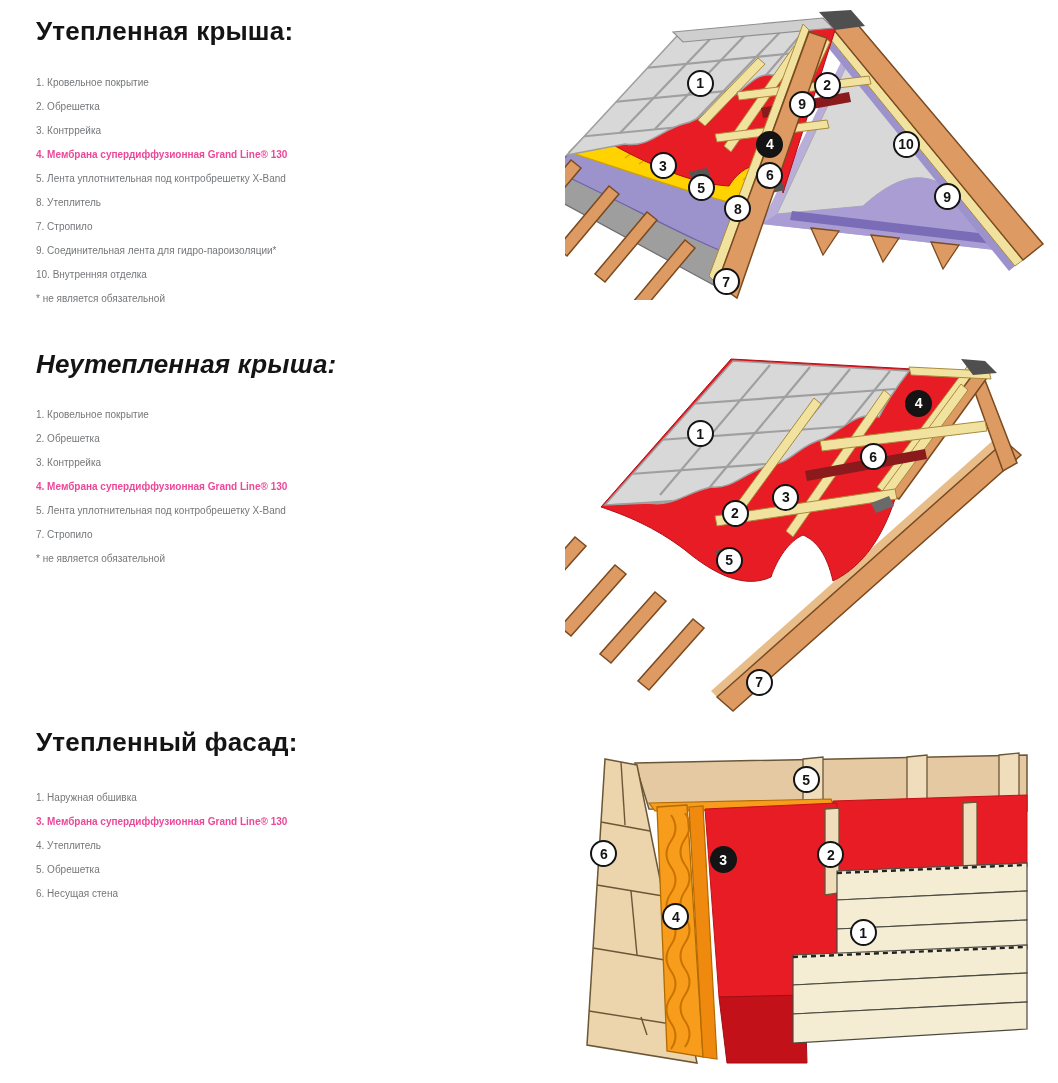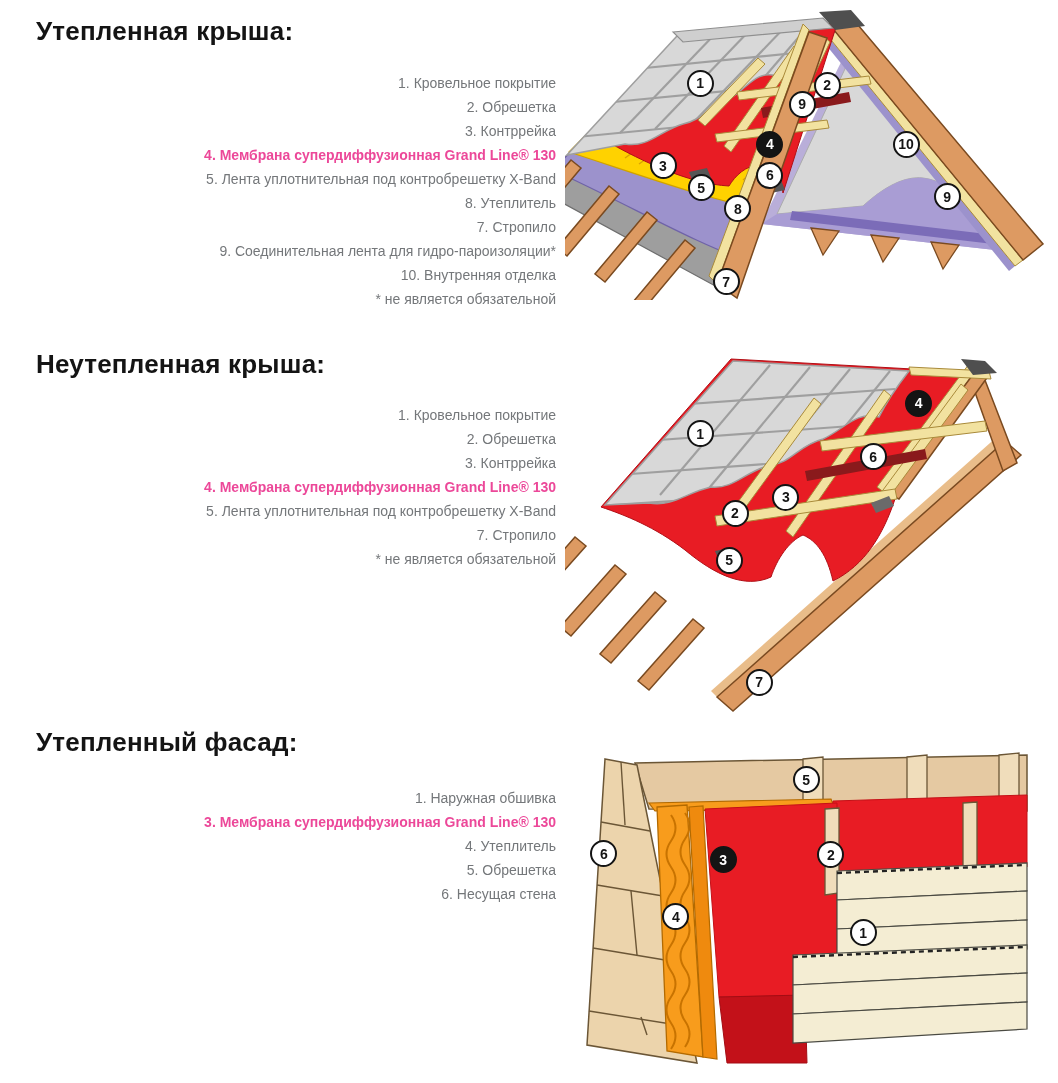--- a/index.html
+++ b/index.html
@@ -1,27 +1,27 @@
 <!DOCTYPE html>
 <html><head>
 <meta charset="utf-8">
 <style>
   html,body { margin:0; padding:0; background:#ffffff; }
   .page {
     position:relative; width:1058px; height:1083px; background:#ffffff;
-    font-family:"Liberation Sans", sans-serif; overflow:hidden;text-align:right;
+    font-family:"Liberation Sans", sans-serif; overflow:hidden;
   }
   .section-title {
     position:absolute; left:36px; margin:0;
     font-size:26px; font-weight:bold; color:#141414; line-height:30px;
     letter-spacing:0.2px;
   }
   .layer-list {
     position:absolute; left:36px; margin:0; padding:0; list-style:none;
-    font-size:14px; color:#74777a; width:520px;
+    font-size:10px; color:#74777a; width:520px;
   }
   .layer-list li { height:24px; line-height:24px; white-space:nowrap; }
   .layer-list li.bold { font-weight:bold; color:#ec4899; }
   .fig { position:absolute; }
   .fig svg { position:absolute; left:0; top:0; width:100%; height:100%; display:block; }
   .callout {
     position:absolute; width:27px; height:27px; margin-left:-13.5px; margin-top:-13.5px;
     border-radius:50%; background:#ffffff; border:2px solid #141414; box-sizing:border-box;
     color:#141414; font-weight:bold; font-size:14px;
     display:flex; align-items:center; justify-content:center; z-index:5;
@@ -40,21 +40,21 @@
     <li>3. Контррейка</li>
     <li class="bold">4. Мембрана супердиффузионная Grand Line® 130</li>
     <li>5. Лента уплотнительная под контробрешетку X-Band</li>
     <li>8. Утеплитель</li>
     <li>7. Стропило</li>
     <li>9. Соединительная лента для гидро-пароизоляции*</li>
     <li>10. Внутренняя отделка</li>
     <li>* не является обязательной</li>
   </ul>
 
-  <h2 class="section-title" style="top:349px;">Неутепленная крыша:</h2>
+  <h2 class="section-title" style="top:349px;font-style:italic;">Неутепленная крыша:</h2>
   <ul class="layer-list" style="top:403px;">
     <li>1. Кровельное покрытие</li>
     <li>2. Обрешетка</li>
     <li>3. Контррейка</li>
     <li class="bold">4. Мембрана супердиффузионная Grand Line® 130</li>
     <li>5. Лента уплотнительная под контробрешетку X-Band</li>
     <li>7. Стропило</li>
     <li>* не является обязательной</li>
   </ul>
 

